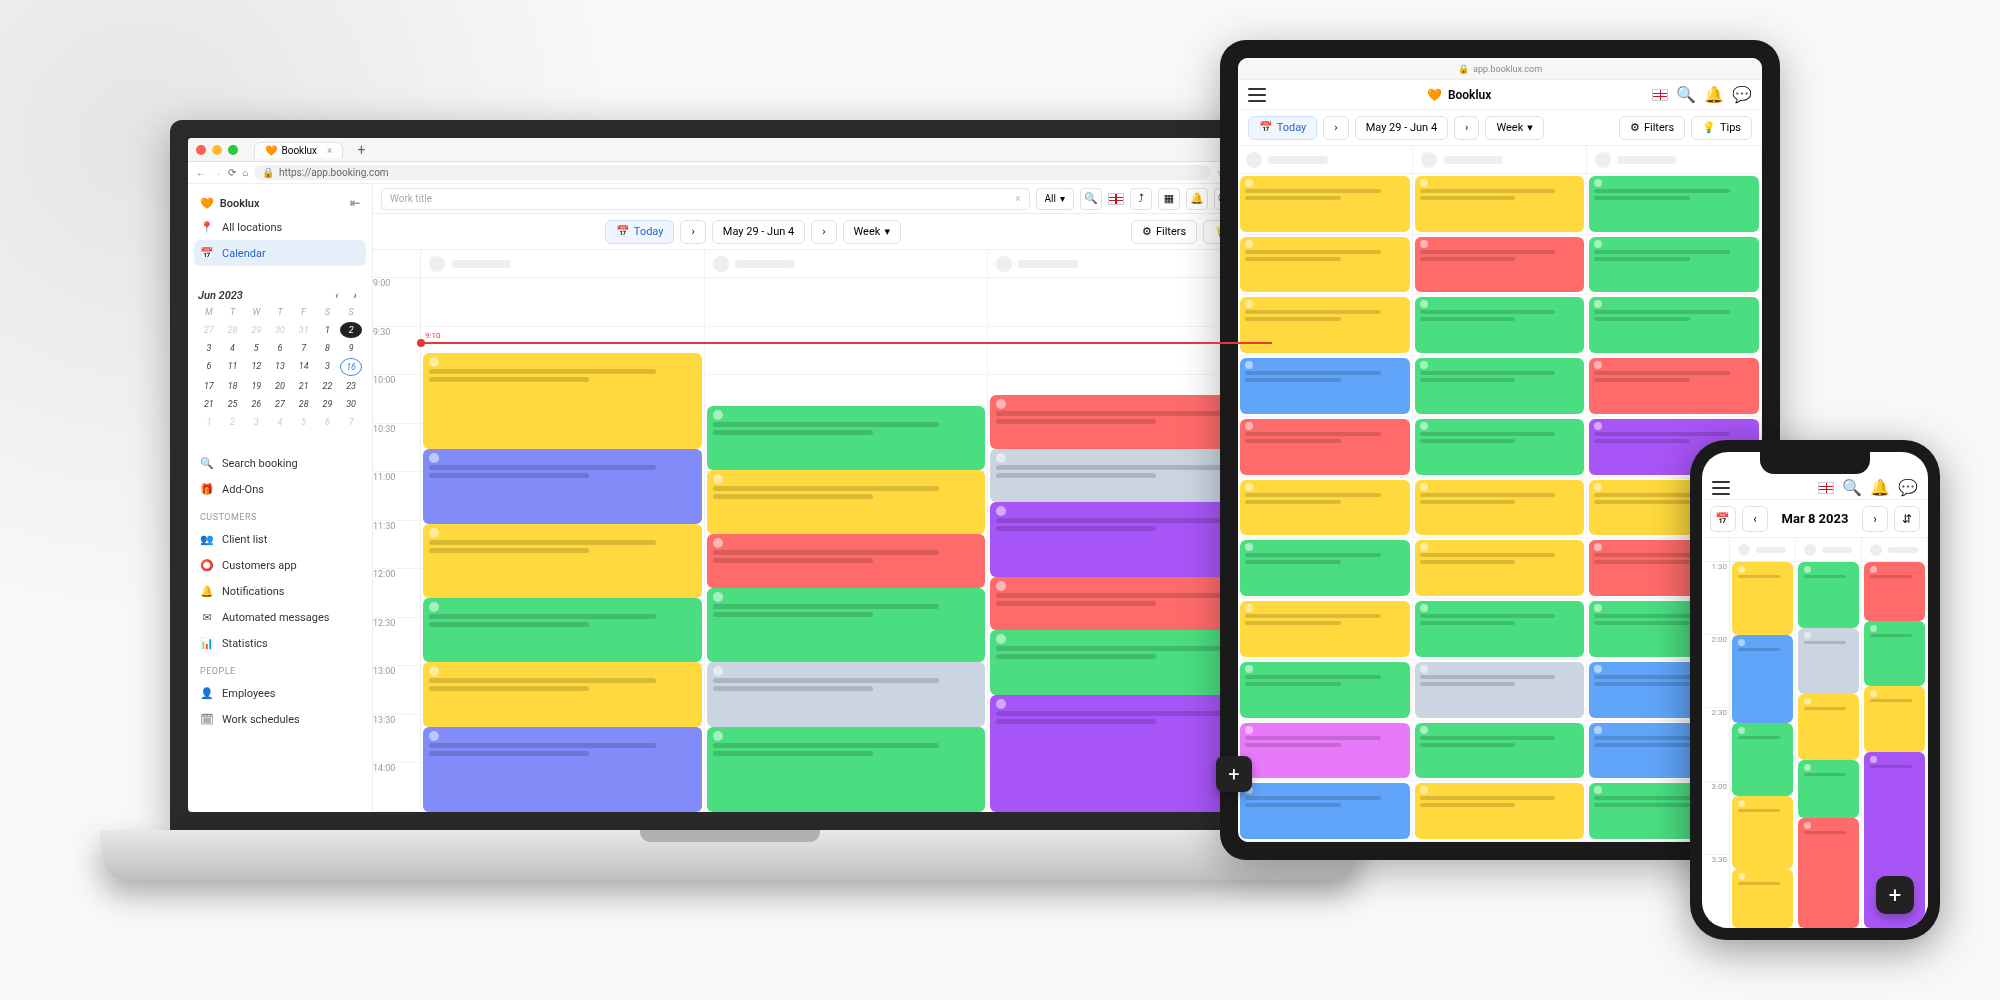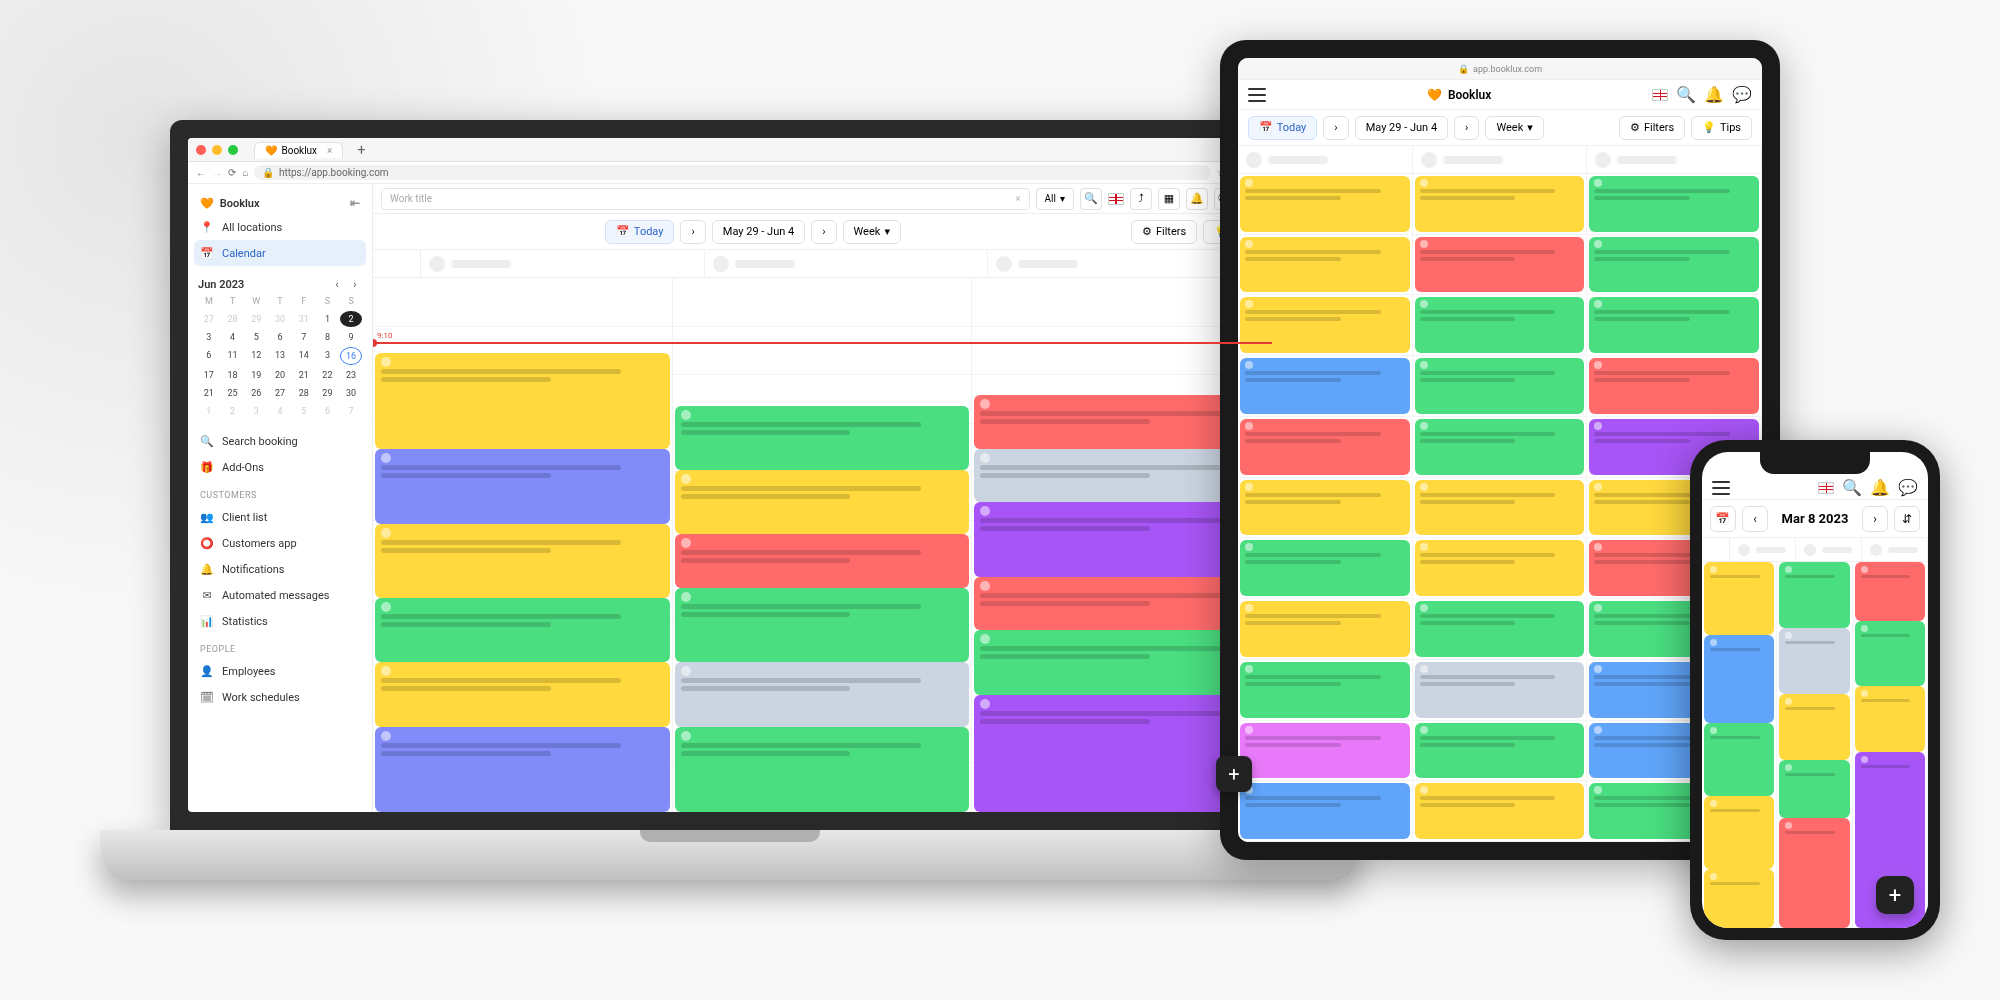--- a/index.html
+++ b/index.html
@@ -29,21 +29,21 @@
 .app { display:flex; height: calc(100% - 46px); }
 .sidebar { width: 185px; border-right: 1px solid #ececec; padding: 8px 0; font-size: 11px; color:#333; overflow:hidden; }
 .sb-brand { display:flex; align-items:center; justify-content:space-between; padding: 4px 12px; font-weight:600; }
 .sb-item { display:flex; align-items:center; gap:8px; padding: 6px 12px; cursor:pointer; }
 .sb-item.active { background:#e6f0fb; border-radius:6px; margin:0 6px; padding:6px 6px; color:#2a64c7; }
 .sb-section { padding: 10px 12px 4px; font-size:9px; color:#999; letter-spacing:0.5px; }
 .sb-icon { width:14px; height:14px; display:flex; align-items:center; justify-content:center; color:#555; }
 .sb-item.active .sb-icon{color:#2a64c7;}
 
 
-.minical { padding: 9px 10px; }
+.minical { padding: 20px 10px; font-style: italic; }
 .minical-head { display:flex; align-items:center; justify-content:space-between; font-size:11px; padding:2px 0; font-weight:600;}
 .minical-nav { display:flex; gap:4px; }
 .minical-nav span { width:14px; height:14px; display:flex; align-items:center; justify-content:center; cursor:pointer; color:#666;}
 .minical-grid { display:grid; grid-template-columns: repeat(7,1fr); gap:2px; font-size:9px; text-align:center; }
 .minical-grid .dow { color:#aaa; padding:3px 0; }
 .minical-grid .day { padding:3px 0; color:#444; cursor:pointer; border-radius:50%; }
 .minical-grid .day.muted { color:#ccc; }
 .minical-grid .day.sel-dark { background:#222; color:#fff; }
 .minical-grid .day.sel-blue { border:1px solid #3b82f6; color:#3b82f6; }
 
@@ -340,20 +340,33 @@
                 <div class="avatar-ph"></div>
                 <div class="name-ph"></div>
               </div>
             <div class="res-col">
                 <div class="avatar-ph"></div>
                 <div class="name-ph"></div>
               </div>
           </div>
 
           <div class="grid">
+            <div class="times" id="laptop-times">
+                <div class="slot">9:00</div>
+                <div class="slot">9:30</div>
+                <div class="slot">10:00</div>
+                <div class="slot">10:30</div>
+                <div class="slot">11:00</div>
+                <div class="slot">11:30</div>
+                <div class="slot">12:00</div>
+                <div class="slot">12:30</div>
+                <div class="slot">13:00</div>
+                <div class="slot">13:30</div>
+                <div class="slot">14:00</div>
+              </div>
             <div class="cols" id="laptop-cols">
               <div class="nowlabel">9:10</div>
             <div class="col">
                   <div class="slot"></div>
                   <div class="slot"></div>
                   <div class="slot"></div>
                   <div class="slot"></div>
                   <div class="slot"></div>
                   <div class="slot"></div>
                   <div class="slot"></div>
@@ -838,20 +851,27 @@
         <div class="res-col">
             <div class="avatar-ph" style="width:12px;height:12px;"></div>
             <div class="name-ph" style="flex:0 0 30px;height:6px;"></div>
           </div>
         <div class="res-col">
             <div class="avatar-ph" style="width:12px;height:12px;"></div>
             <div class="name-ph" style="flex:0 0 30px;height:6px;"></div>
           </div>
       </div>
       <div class="ph-grid">
+        <div class="ph-times" id="phone-times">
+            <div class="slot">1:30</div>
+            <div class="slot">2:00</div>
+            <div class="slot">2:30</div>
+            <div class="slot">3:00</div>
+            <div class="slot">3:30</div>
+          </div>
         <div class="ph-cols" id="phone-cols">
             <div class="ph-col">
               <div class="event c-yellow" style="top: 0%; height: 20%;">
                 <div class="ev-dot" style="width:7px;height:7px;"></div>
                 <div class="ev-line long" style="height:3px;"></div>
               </div>
               <div class="event c-blue" style="top: 20%; height: 24%;">
                 <div class="ev-dot" style="width:7px;height:7px;"></div>
                 <div class="ev-line long" style="height:3px;"></div>
               </div>

